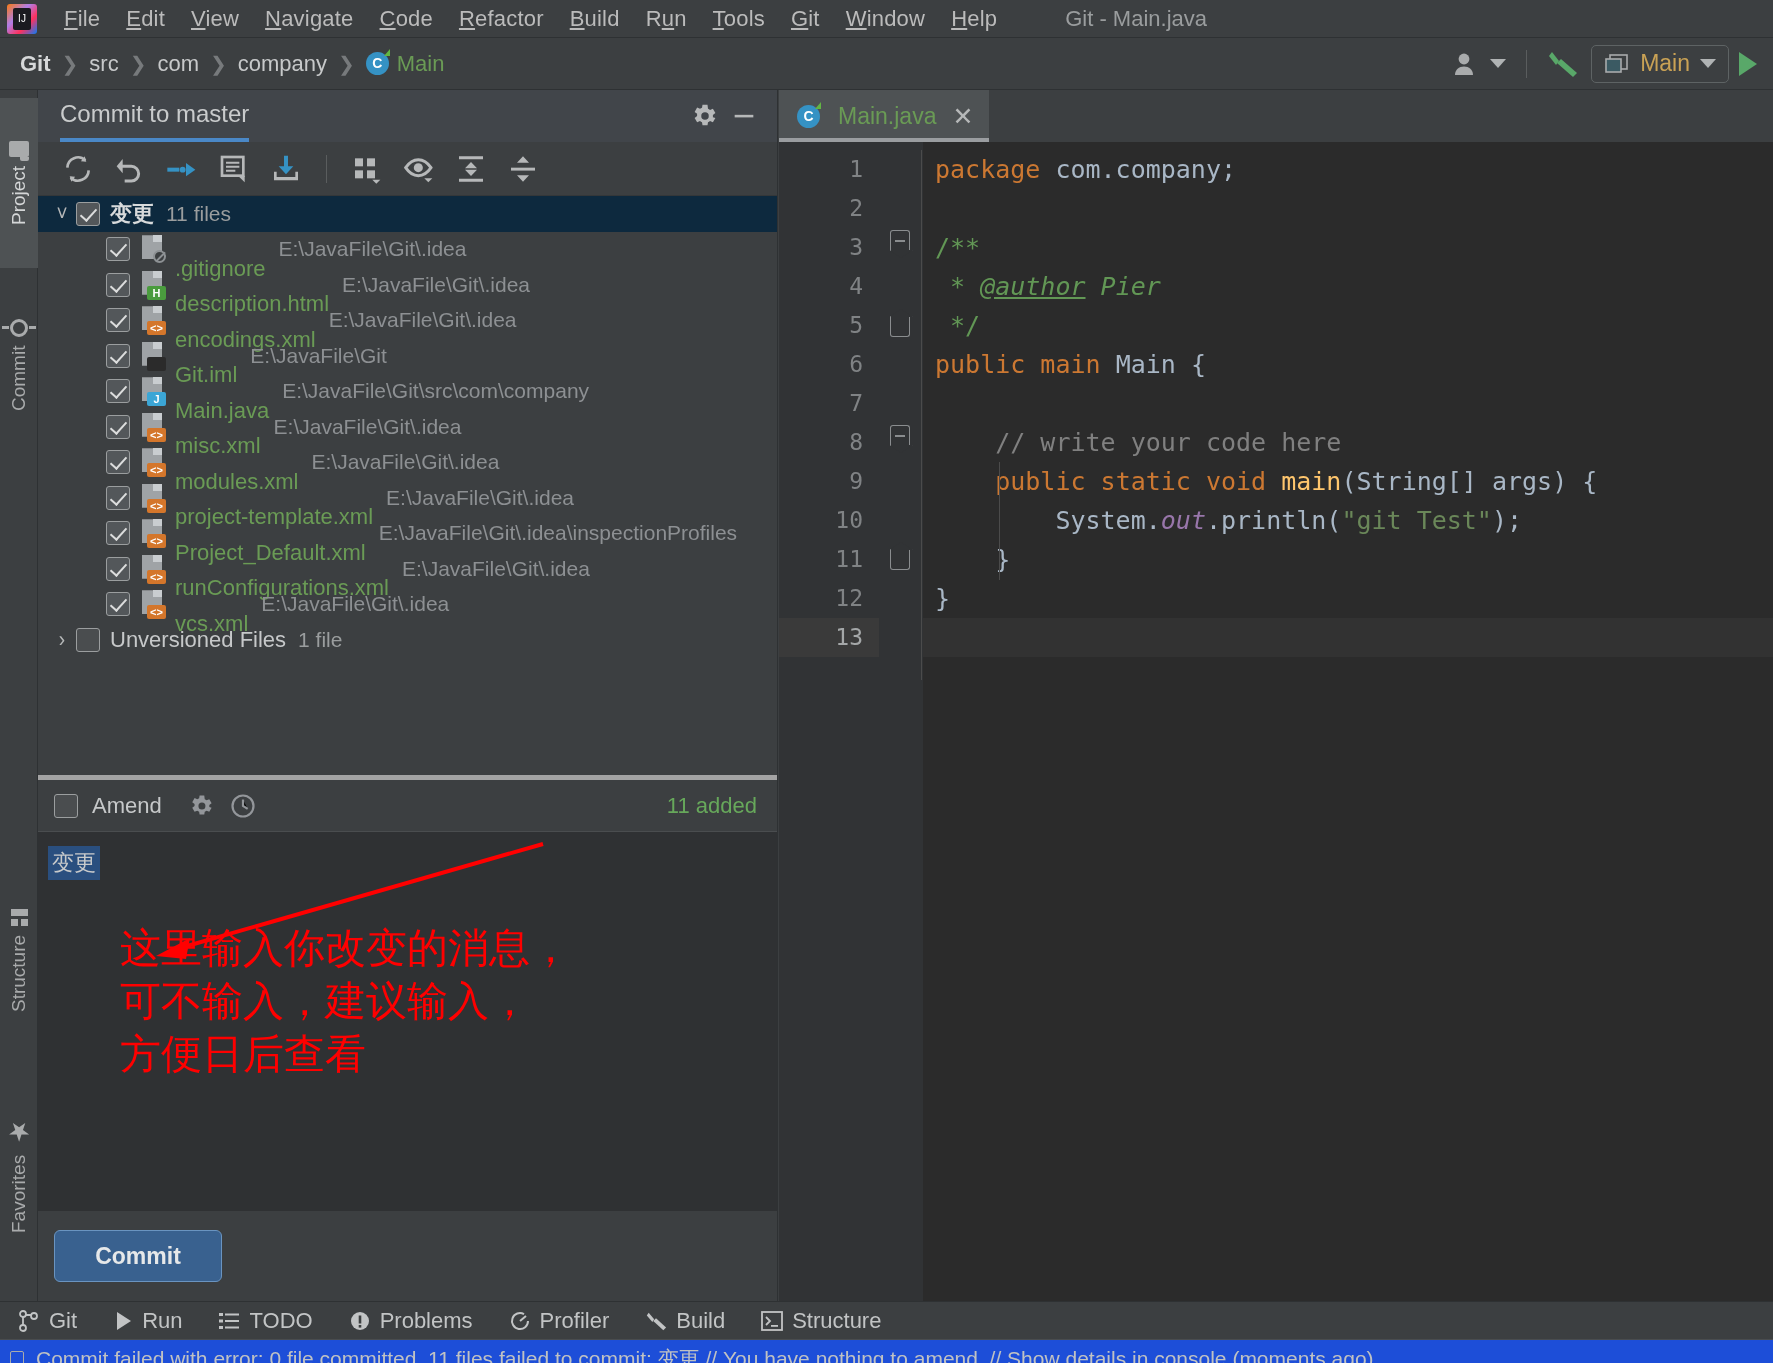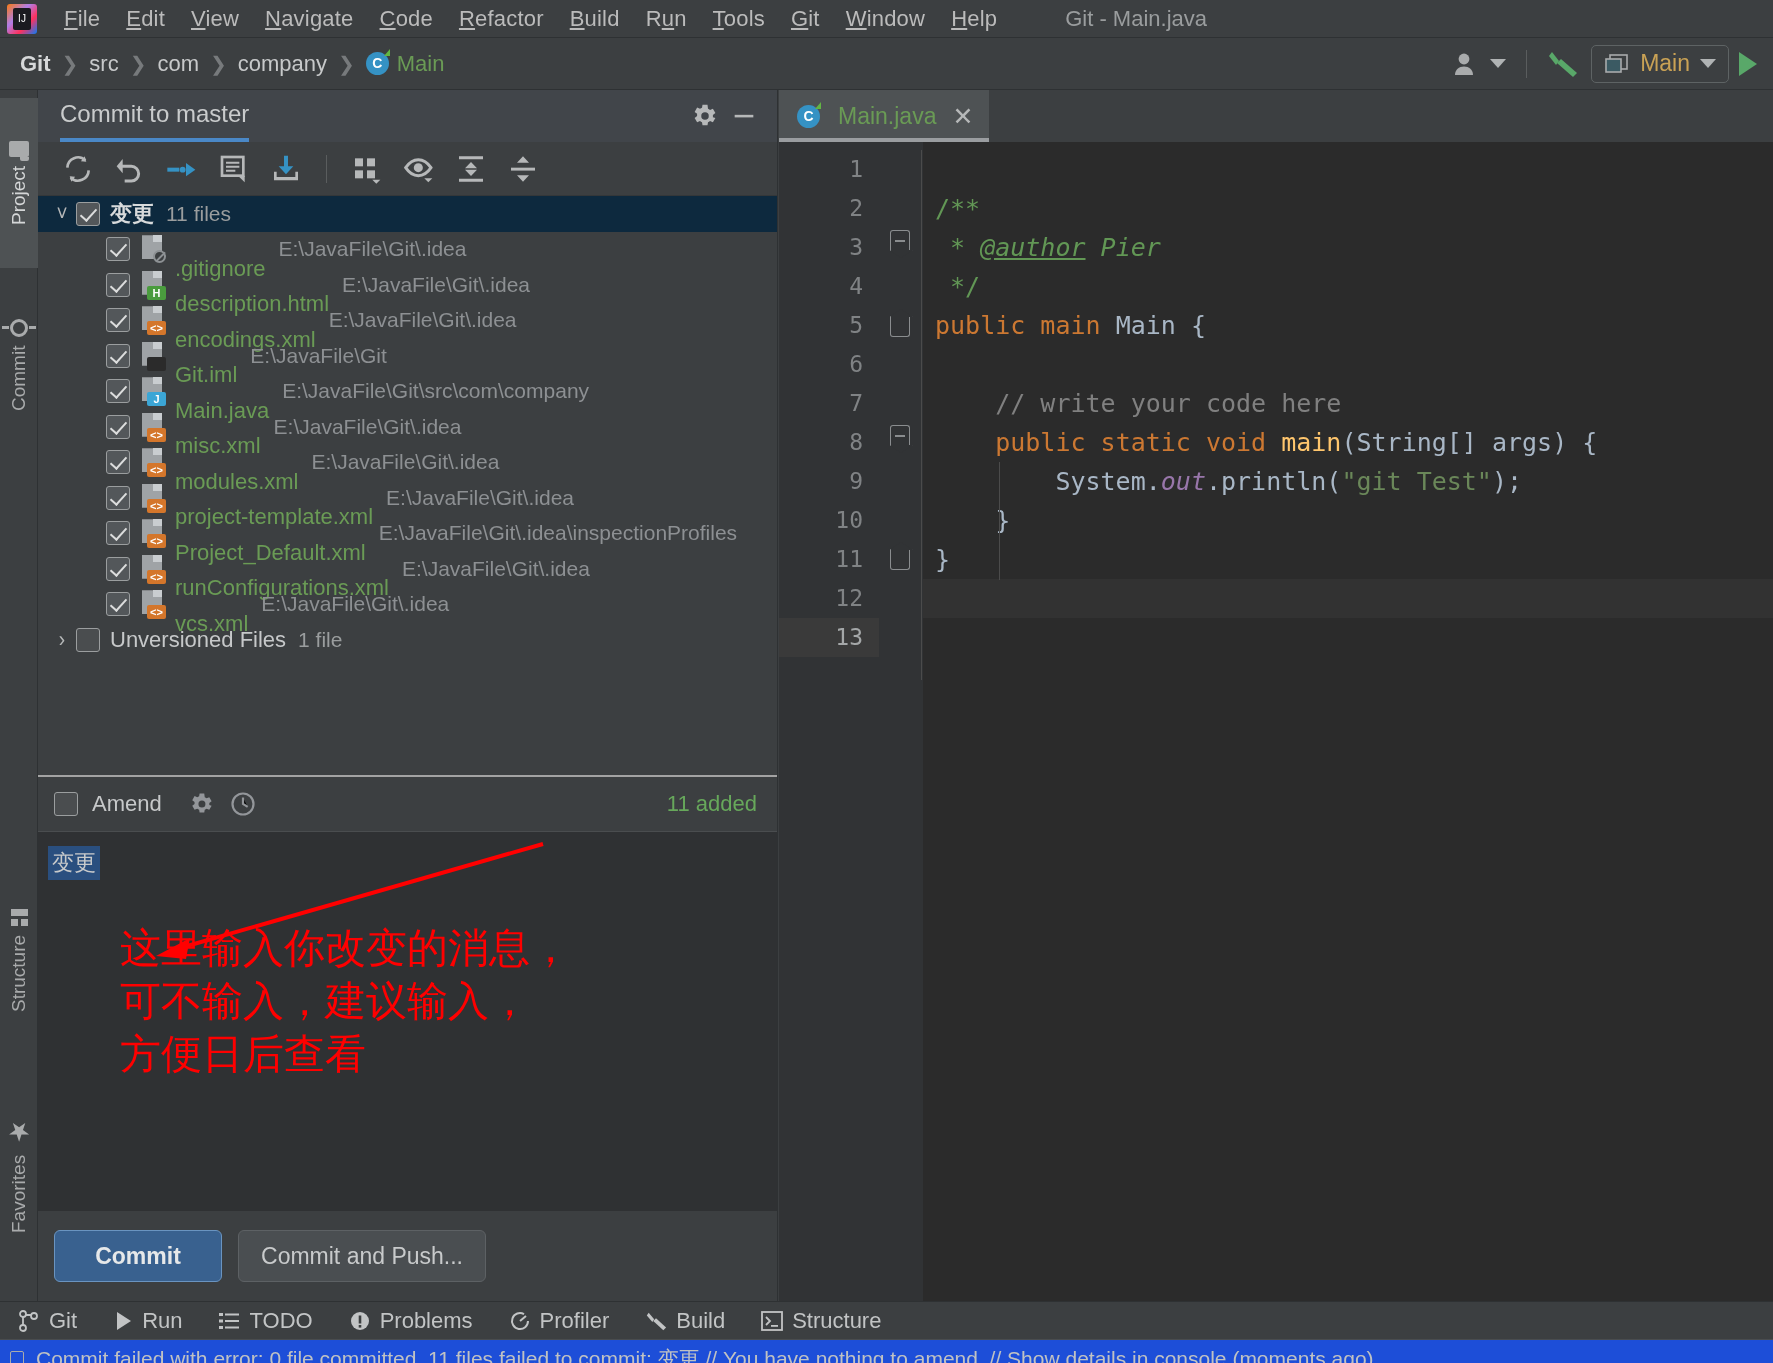--- a/index.html
+++ b/index.html
@@ -168,21 +168,21 @@
     content:""; position:absolute; left:-1px; top:4px; width:13px;height:2px;background:#8d9194;
     transform:rotate(-45deg);
   }
   .fname{ color:#6a9b55; font-size:22px; margin-right:13px;margin-top:39px; }
   .fpath{ color:#8d9093; font-size:21px; }
   .unv-label{ color:#c6c8c9; font-size:22px; margin-right:12px; }
 
   
   .amend-bar{
     height:56px; display:flex; align-items:center; padding-left:16px;
-    background:#3c3f41; flex:0 0 auto; border-top:2px solid #a3a3a3;
+    background:#3c3f41; flex:0 0 auto; border-top:5px solid #a3a3a3;
   }
   .amend-label{ color:#c6c8c9; font-size:22px; margin-right:22px; }
   .added-count{ color:#67a85b; font-size:22px; margin-left:auto; padding-right:20px; }
 
   
   .msg-area{
     flex:0 0 auto; height:380px; background:#2f3133; position:relative;
     border-top:1px solid #4a4d4f; overflow:hidden;
   }
   .msg-text{
@@ -613,21 +613,20 @@
         <line x1="75" y1="118" x2="445" y2="12" stroke="#ff0000" stroke-width="4"></line>
         <polygon points="58,124 92,106 88,127" fill="#ff0000"></polygon>
       </svg>
       <div class="annot">这里输入你改变的消息，
 可不输入，建议输入，
 方便日后查看</div>
     </div>
 
     <div class="btn-bar">
       <div class="btn primary">Commit</div>
-      <div class="btn normal">Commit and Push...</div>
     </div>
   </div>
 
   <div class="editor-area">
     <div class="tabbar">
       <div class="etab">
         <span class="class-badge" style="vertical-align:0"></span>
         <span class="etab-name">Main.java</span>
         <span class="etab-close">✕</span>
       </div>
@@ -653,20 +652,21 @@
       <div class="fold-col">
         <span class="foldmark open" style="top:88px"></span>
         <span class="foldmark close" style="top:175px"></span>
         <span class="foldmark open" style="top:283px"></span>
         <span class="foldmark close" style="top:408px"></span>
         <div class="vline" style="left:42px;height:530px"></div>
       </div>
 
       <div class="code-col">
         <div class="indent-guide"></div>
+        <div class="cline"><span class="kw">package</span> com.company<span class="sep">;</span></div>
         <div class="cline"> </div>
         <div class="cline jdoc">/**</div>
         <div class="cline jdoc"> * <span class="jtag">@author</span> <span class="jval">Pier</span></div>
         <div class="cline jdoc"> */</div>
         <div class="cline"><span class="kw">public main</span> <span class="cls">Main</span> {</div>
         <div class="cline"> </div>
         <div class="cline cmt">    // write your code here</div>
         <div class="cline">    <span class="kw">public static void</span> <span class="fn">main</span>(String[] args) {</div>
         <div class="cline">        System.<span class="fld">out</span>.println(<span class="str">"git Test"</span>);</div>
         <div class="cline">    }</div>

